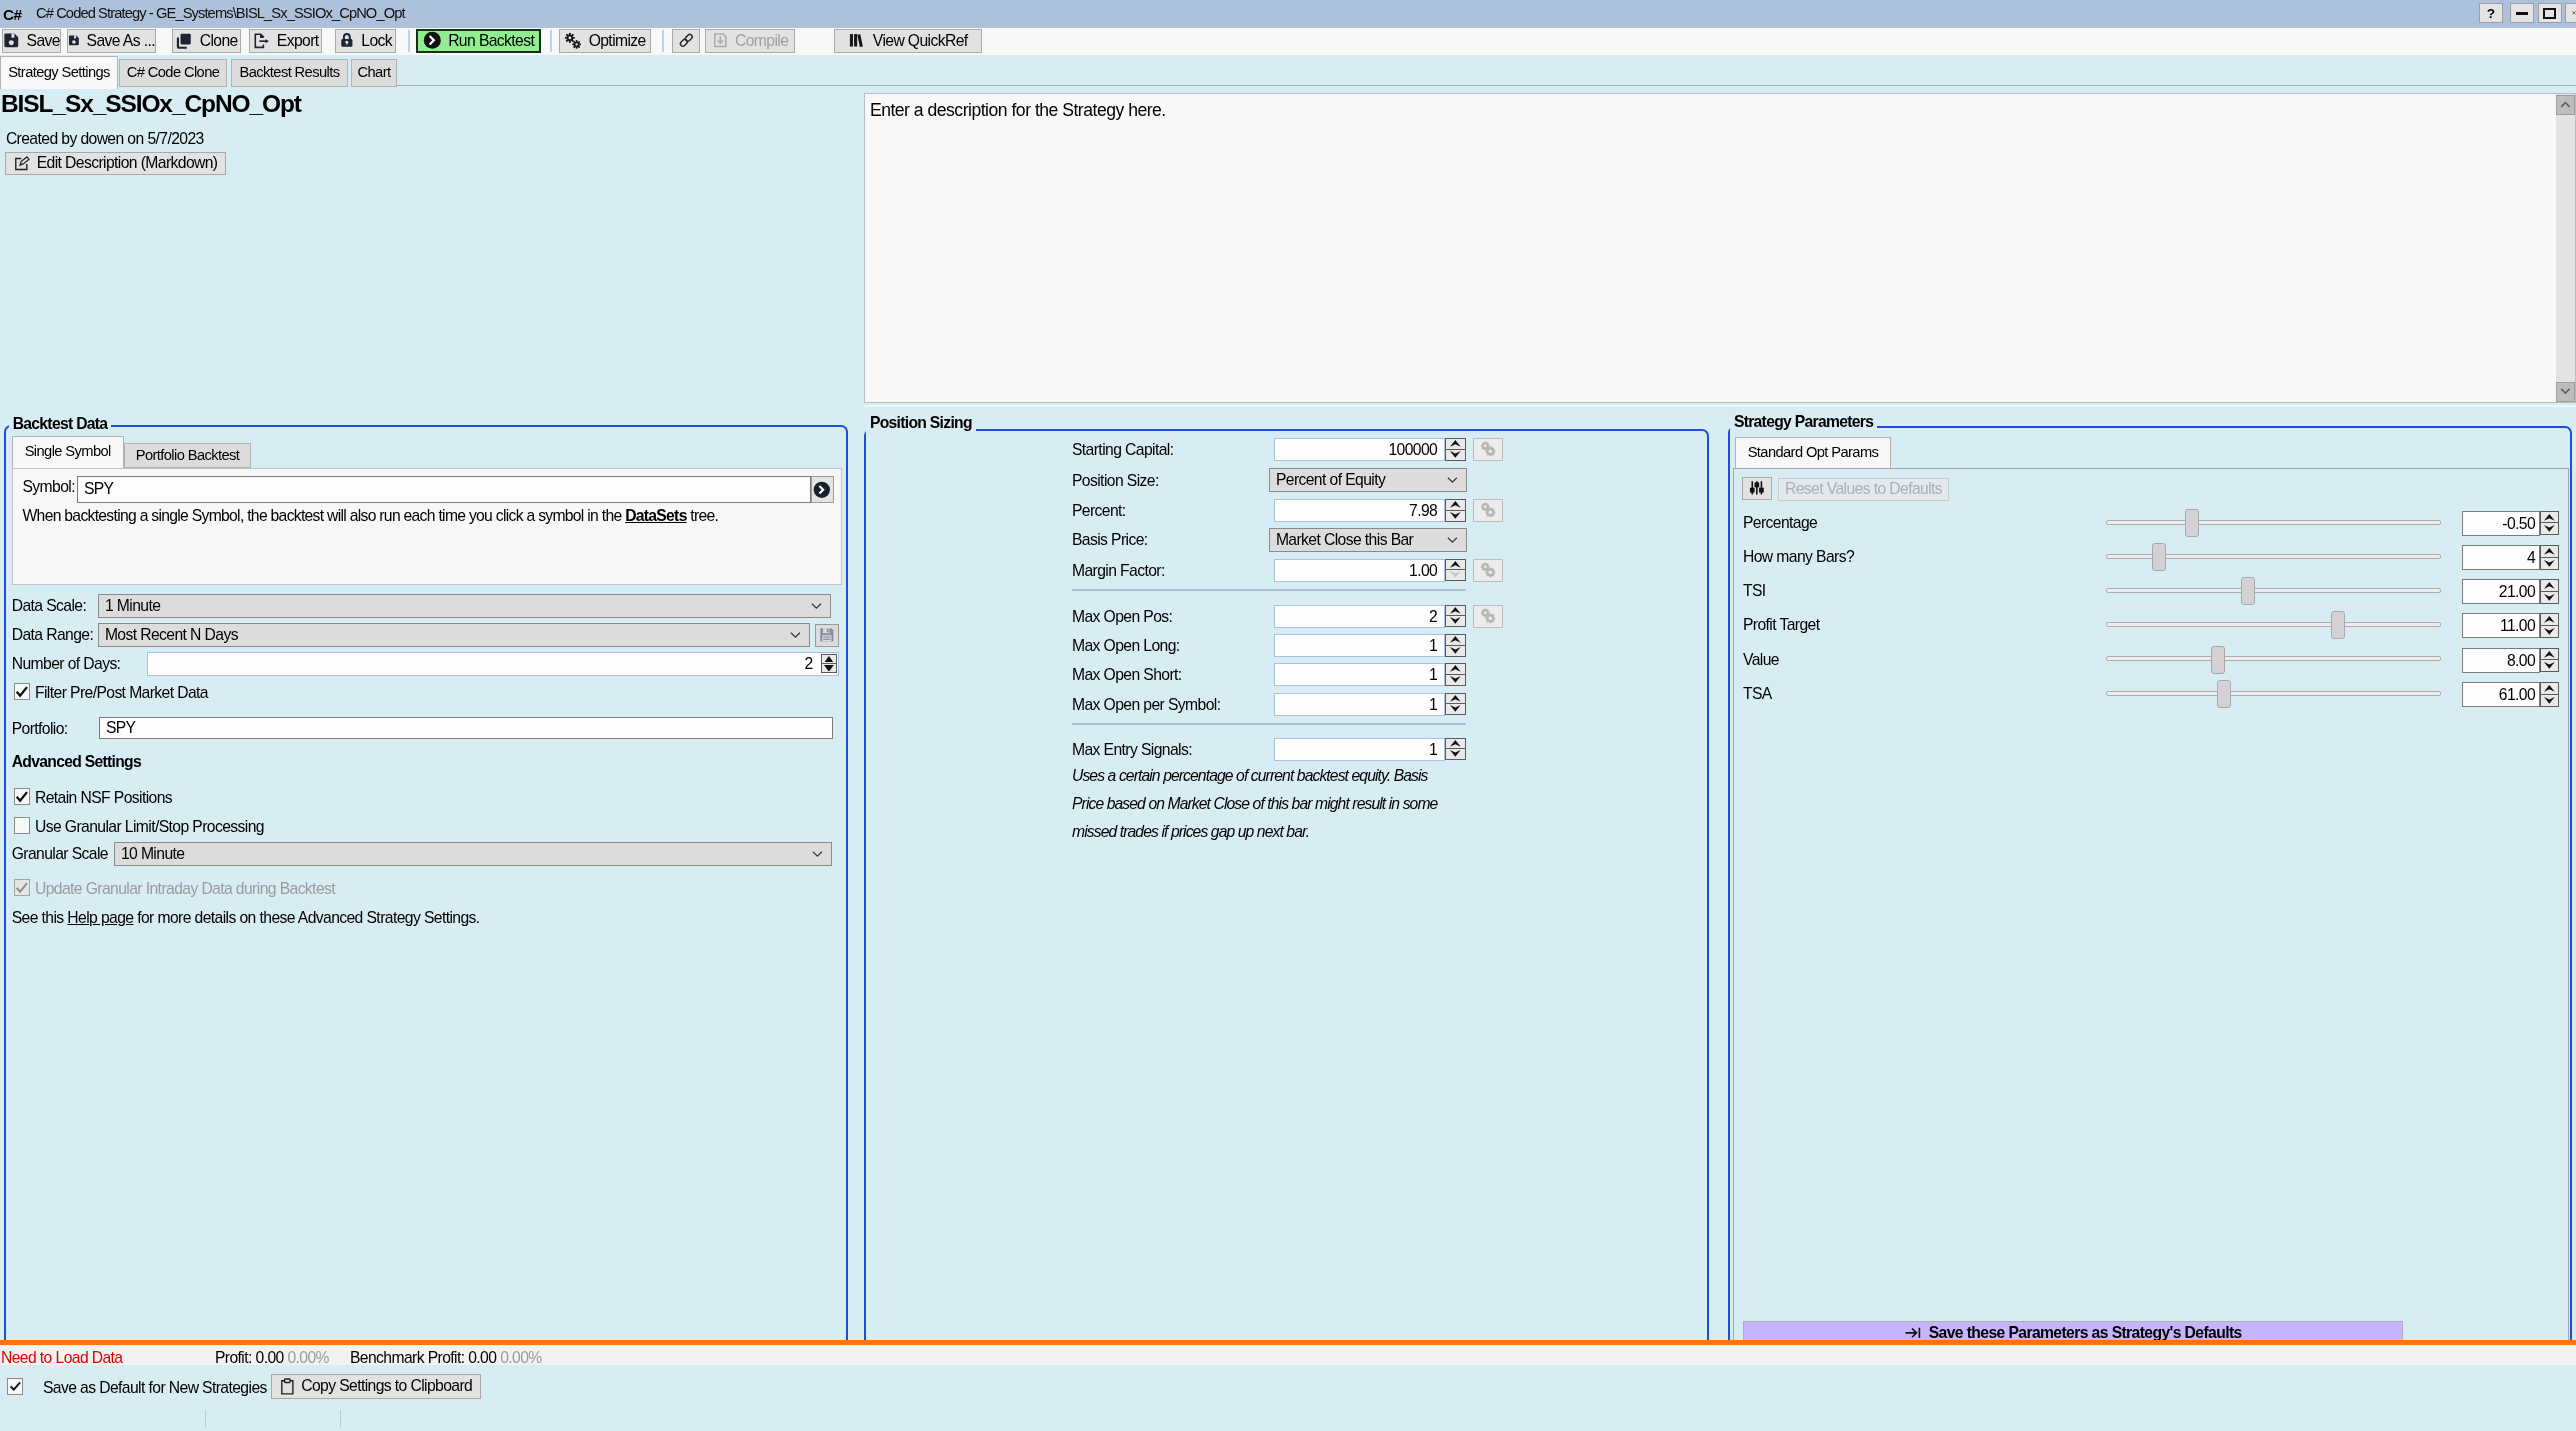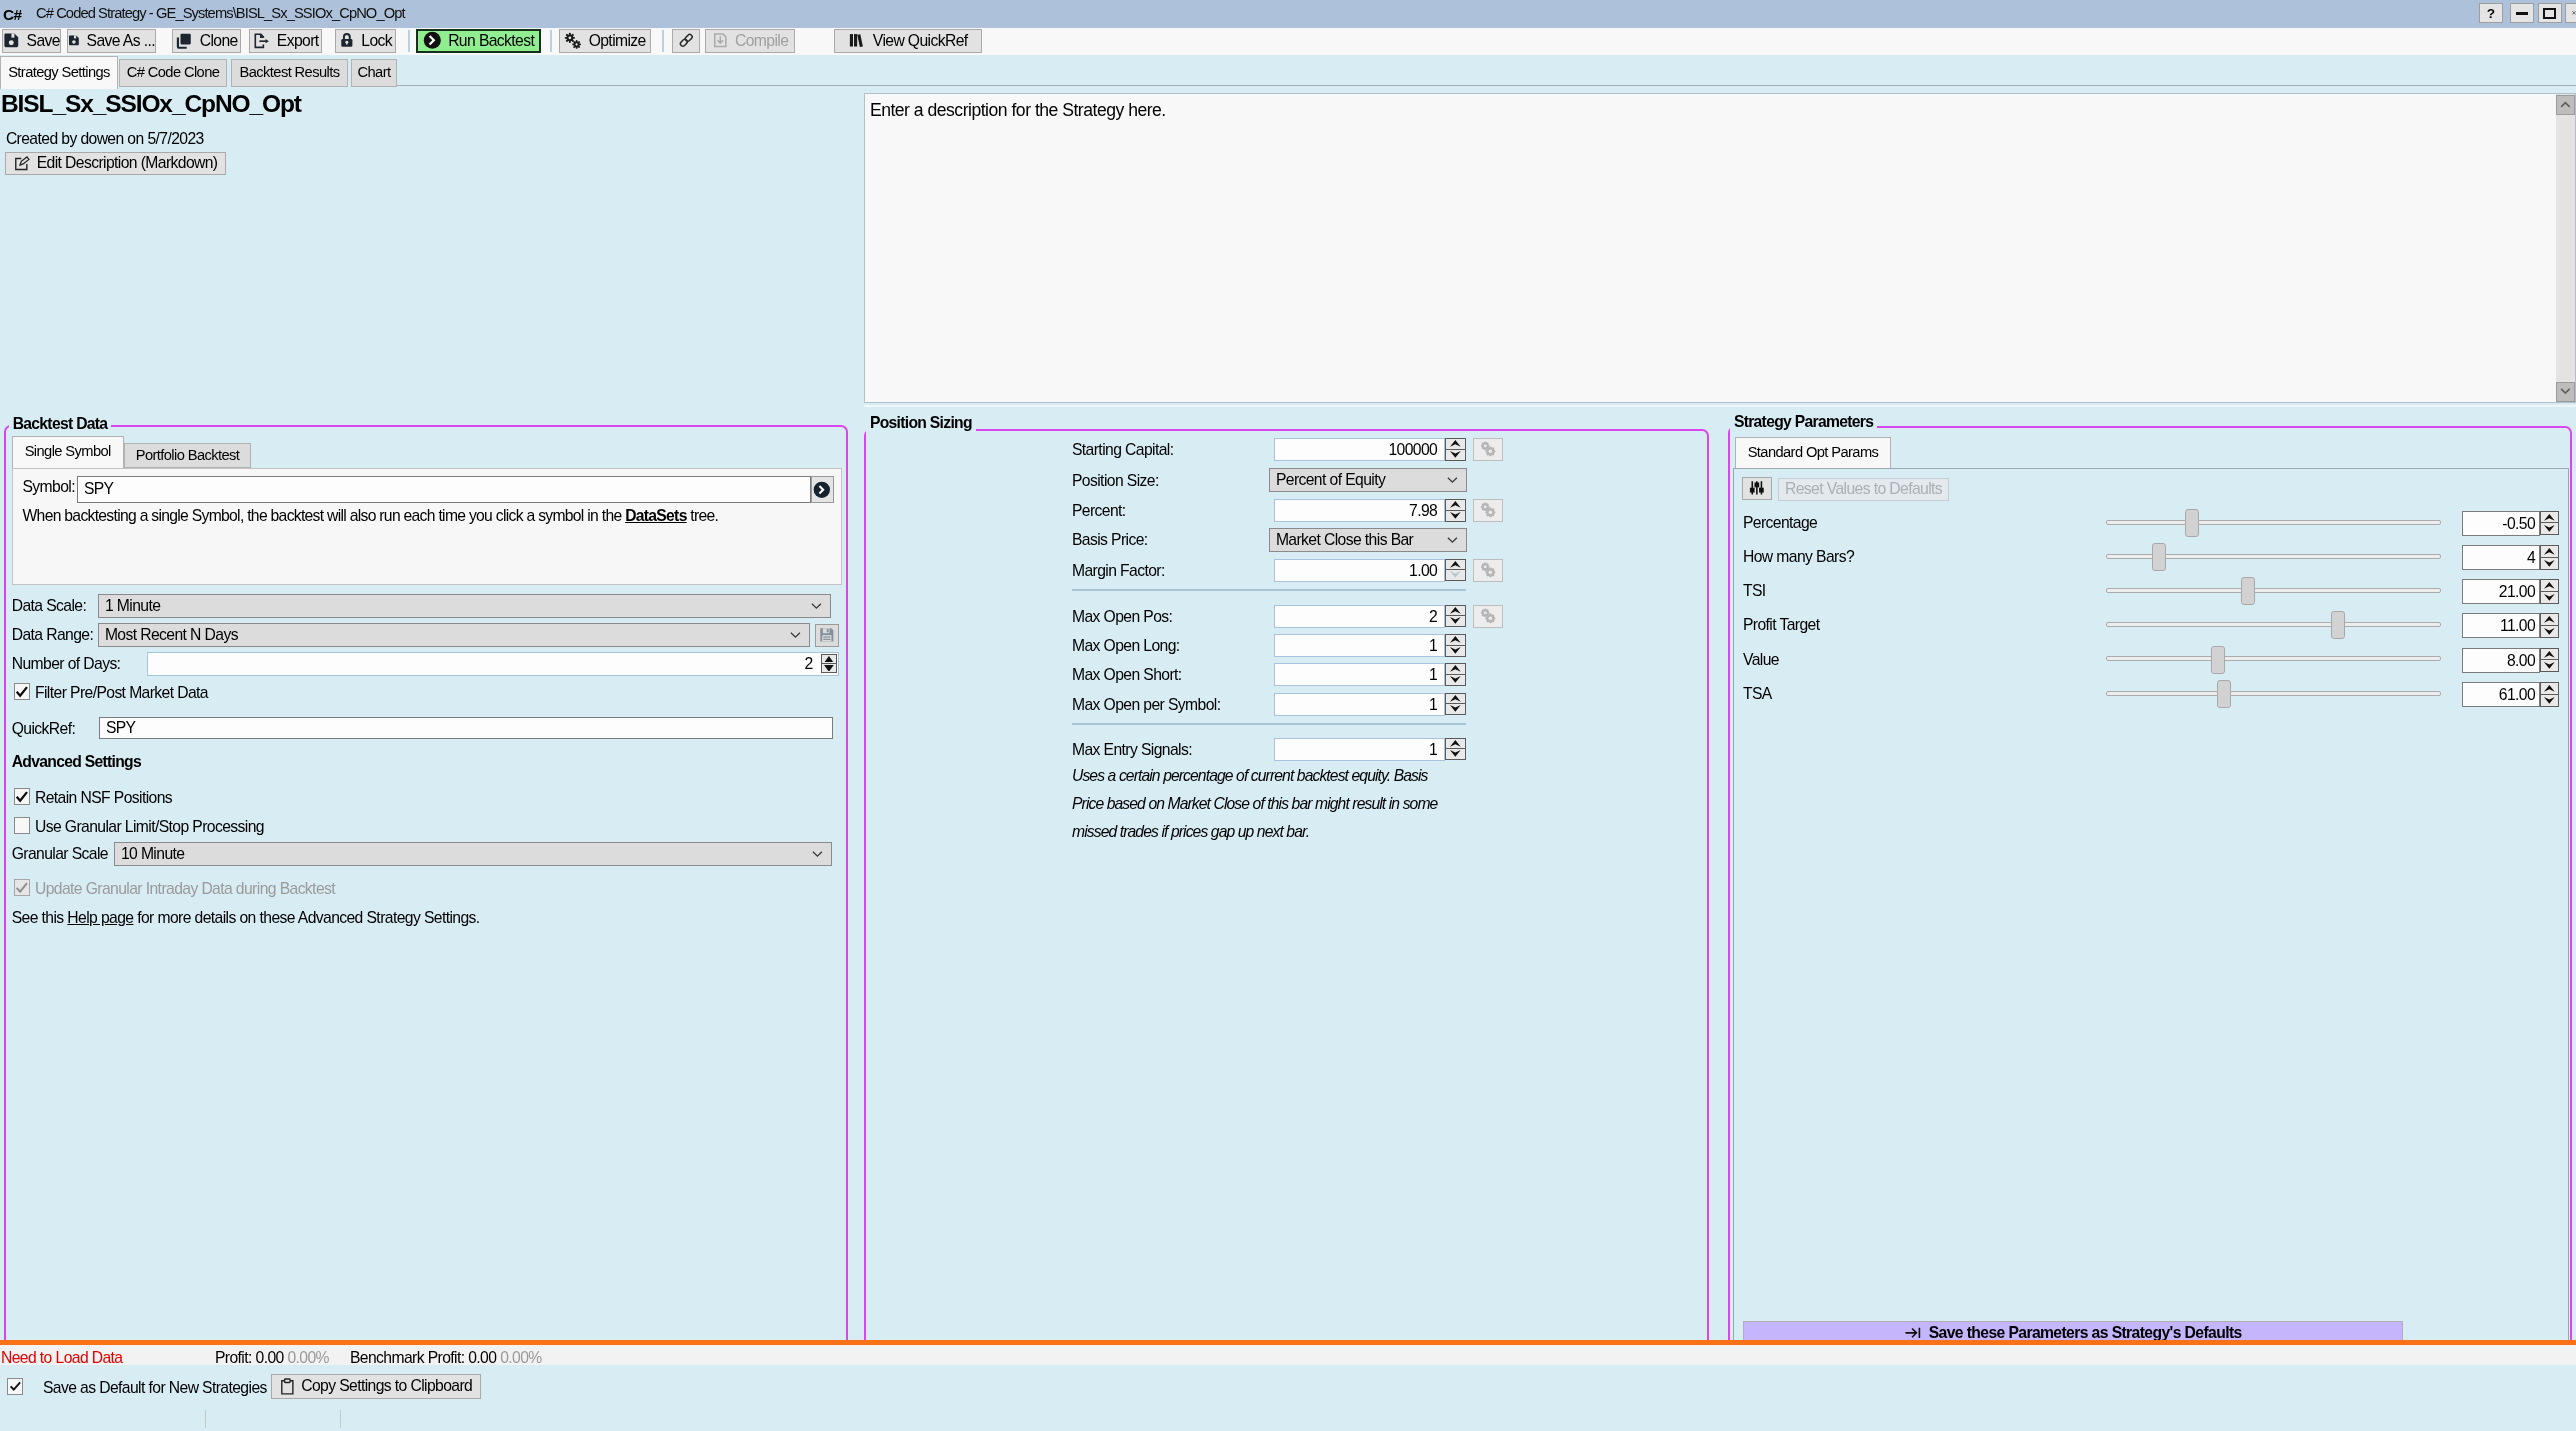--- a/index.html
+++ b/index.html
@@ -17,21 +17,21 @@
 #toolbar { position:absolute; left:0; top:28px; width:2576px; height:27px; background:#f8f8f8; }
 .tbtn { position:absolute; top:1px; height:23.5px; background:#e2e2e2; border:1px solid #a9a9a9; font-size:15.7px; letter-spacing:-0.6px; display:flex; align-items:center; justify-content:center; gap:6.8px; color:#000; white-space:nowrap; }
 .tsep { position:absolute; top:2px; width:2px; height:21.5px; background:#b9d1e5; }
 
 
 .tab { position:absolute; top:59px; height:28px; background:#dcdcdc; border:1px solid #b2b2b2; font-size:14.7px; letter-spacing:-0.6px; text-align:center; line-height:25.4px; }
 .tab.active { top:56px; height:33px; background:#f8f8f8; border-bottom:none; line-height:30px; z-index:3; }
 #tabline { position:absolute; left:397px; top:85px; width:2179px; height:1px; background:#a4adb3; z-index:1; }
 
 
-fieldset { position:absolute; border:2px solid #d946ef; border-radius:6.8px; }
+fieldset { position:absolute; border:2px solid #1d4ed8; border-radius:6.8px; }
 legend { font-weight:bold; font-size:15.7px; letter-spacing:-0.7px; padding:0 3.9px; margin-left:2.9px; white-space:nowrap; }
 .lbl { position:absolute; white-space:nowrap; }
 .input { position:absolute; background:#fdfdfd; border:1px solid #7b7b7b; font-size:15.7px; letter-spacing:-0.6px; }
 .input .val { position:absolute; right:6.8px; top:2px; }
 .combo { position:absolute; background:#dcdcdc; border:1px solid #8a8a8a; font-size:15.7px; letter-spacing:-0.6px; padding-left:5.9px; white-space:nowrap; overflow:hidden; display:flex; align-items:center; }
 .chk { position:absolute; width:16.6px; height:16.6px; background:#f6f7f7; border:1px solid #8a8a8a; }
 .spinbtn { position:absolute; background:#e9e9e9; border:1px solid #5a5a5a; display:flex; align-items:center; justify-content:center; }
 .btn { position:absolute; background:#e2e2e2; border:1px solid #a9a9a9; display:flex; align-items:center; justify-content:center; gap:6.8px; font-size:15.7px; letter-spacing:-0.6px; white-space:nowrap; }
 .gearbtn { position:absolute; width:30px; height:22.5px; background:#ececec; border:1px solid #bdbdbd; display:flex; align-items:center; justify-content:center; }
 .slider-track { position:absolute; height:4.9px; background:#ededed; border:1px solid #ababab; border-radius:2px; }
@@ -241,21 +241,21 @@
     </svg>
   </div>
 
 <div class="chk" style="left:13.7px; top:683px;">
     <svg width="13.7" height="13.7" viewBox="0 0 16 16" style="margin:0.5px;">
       <path fill="none" stroke="#0d0d0d" stroke-width="2.7" d="M2 8l4 4.5 8-10"></path>
     </svg>
   </div>
 <div class="lbl" style="left:35px; top:684px;">Filter Pre/Post Market Data</div>
 
-<div class="lbl" style="left:11.7px; top:720px;">QuickRef:</div>
+<div class="lbl" style="left:11.7px; top:720px;">Portfolio:</div>
 <div class="input" style="left:99px; top:717px; width:734px; height:21.5px;">
     <span class="lbl" style="left:5.9px;top:1px;">SPY</span>
   </div>
 
 <div class="lbl" style="left:11.7px; top:753px; font-weight:bold; letter-spacing:-0.7px;">Advanced Settings</div>
 
 <div class="chk" style="left:13.7px; top:788px;">
     <svg width="13.7" height="13.7" viewBox="0 0 16 16" style="margin:0.5px;">
       <path fill="none" stroke="#0d0d0d" stroke-width="2.7" d="M2 8l4 4.5 8-10"></path>
     </svg>

